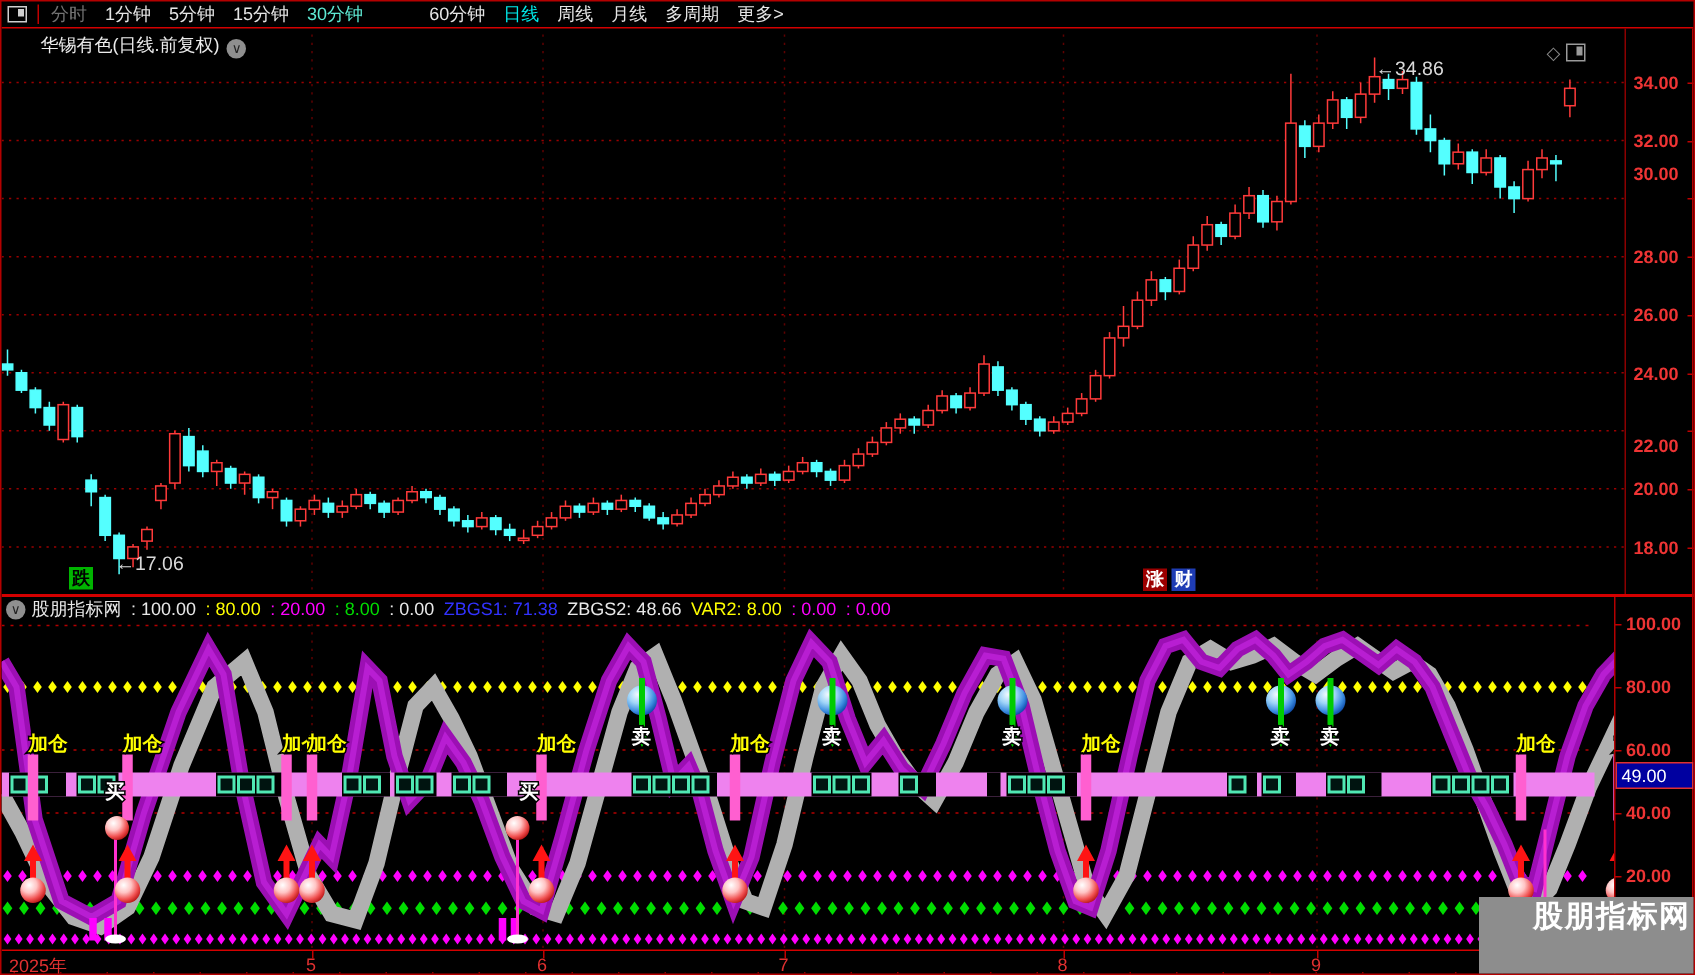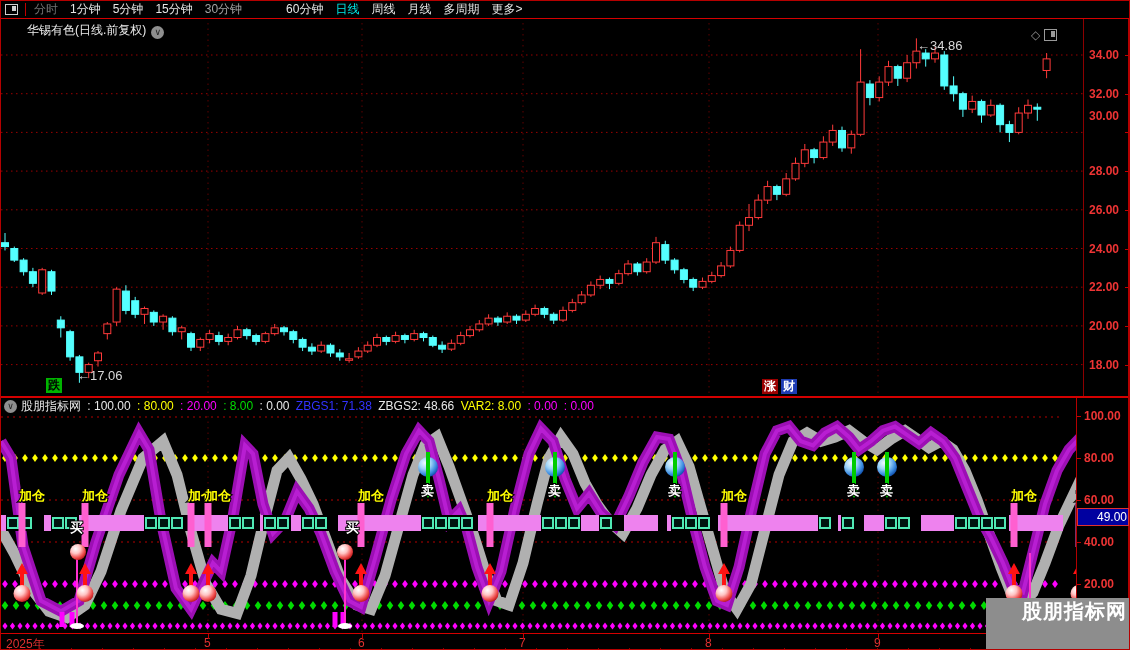--- a/index.html
+++ b/index.html
@@ -19,21 +19,21 @@
   #menu-right .mi:last-child{border-right:1px solid #c00000;}
   
   #title-row{position:absolute;left:6px;top:21px;display:flex;align-items:flex-end;font-size:12px;color:#ececec;z-index:5;margin-left:20px;}
   .chev{display:inline-block;width:13px;height:13px;border-radius:50%;background:#8f8f8f;color:#222;
         font-size:9px;line-height:12px;text-align:center;margin-left:5px;}
   
   svg{position:absolute;display:block;}
   #main-axis .yl{position:absolute;left:6px;font-size:12px;font-weight:bold;color:#ee3434;}
   #ind-axis .yl{position:absolute;left:8px;font-size:12px;font-weight:bold;color:#ee3434;}
   #curbox{position:absolute;left:1076px;top:507px;width:52px;height:18px;background:#0000a0;border:1px solid #e03030;
-          box-sizing:border-box;color:#fff;font-size:12px;line-height:16px;padding-left:19px;z-index:6;}
+          box-sizing:border-box;color:#fff;font-size:12px;line-height:16px;padding-left:3px;z-index:6;}
   
   #ind-status{position:absolute;left:0;top:397px;width:1075px;height:17px;font-size:12px;white-space:nowrap;
               display:flex;align-items:center;z-index:4;}
   #ind-status .chev{margin:0 4px 0 3px;}
   
   .badge{position:absolute;font-size:12px;font-weight:bold;padding:0 2px;line-height:15px;z-index:4;}
   .annot{position:absolute;font-size:13px;color:#d9d9d9;z-index:4;letter-spacing:0px;}
   
   #xaxis{position:absolute;left:0;top:632px;width:1130px;height:18px;border-top:1px solid #d40000;z-index:3;}
   #xaxis .xl{position:absolute;top:2px;font-size:12px;color:#e03030;}
@@ -53,21 +53,21 @@
 <div id="app">
 
   <div id="menubar">
     <span id="winicon"></span>
     <span class="msep"></span>
     <div id="menu-left">
         <span class="mi" style="color: #737373;">分时</span>
         <span class="mi" style="color: rgb(230, 230, 230);">1分钟</span>
         <span class="mi" style="color: rgb(230, 230, 230);">5分钟</span>
         <span class="mi" style="color: rgb(230, 230, 230);">15分钟</span>
-        <span class="mi" style="color: #a3a3a3; text-align: center;">30分钟</span>
+        <span class="mi" style="color: #5eead4; text-align: center;">30分钟</span>
         <span class="mi" style="color: rgb(230, 230, 230); margin-left: 32px;">60分钟</span>
         <span class="mi" style="color: rgb(0, 232, 232);">日线</span>
         <span class="mi" style="color: rgb(230, 230, 230);">周线</span>
         <span class="mi" style="color: rgb(230, 230, 230);">月线</span>
         <span class="mi" style="color: rgb(230, 230, 230);">多周期</span>
         <span class="mi" style="color: rgb(230, 230, 230);">更多&gt;</span>
       </div>
   </div>
 
   <div id="title-row">
@@ -333,21 +333,21 @@
       <div class="yl" style="top: 67.7px;">32.00</div>
       <div style="position: absolute; left: 42px; top: 74.7px; width: 5px; height: 1px; background: rgb(192, 0, 0);"></div>
       <div class="yl" style="top: 90px;">30.00</div>
       <div style="position: absolute; left: 42px; top: 113.4px; width: 5px; height: 1px; background: rgb(192, 0, 0);"></div>
       <div class="yl" style="top: 145.1px;">28.00</div>
       <div style="position: absolute; left: 42px; top: 152.1px; width: 5px; height: 1px; background: rgb(192, 0, 0);"></div>
       <div class="yl" style="top: 183.8px;">26.00</div>
       <div style="position: absolute; left: 42px; top: 190.8px; width: 5px; height: 1px; background: rgb(192, 0, 0);"></div>
       <div class="yl" style="top: 222.5px;">24.00</div>
       <div style="position: absolute; left: 42px; top: 229.5px; width: 5px; height: 1px; background: rgb(192, 0, 0);"></div>
-      <div class="yl" style="top: 261px;">22.00</div>
+      <div class="yl" style="top: 271px;">22.00</div>
       <div style="position: absolute; left: 42px; top: 268.2px; width: 5px; height: 1px; background: rgb(192, 0, 0);"></div>
       <div class="yl" style="top: 299.9px;">20.00</div>
       <div style="position: absolute; left: 42px; top: 306.9px; width: 5px; height: 1px; background: rgb(192, 0, 0);"></div>
       <div class="yl" style="top: 338.6px;">18.00</div>
       <div style="position: absolute; left: 42px; top: 345.6px; width: 5px; height: 1px; background: rgb(192, 0, 0);"></div>
     </div>
 
   <div id="ind-status">
     <span class="chev">∨</span>
     <span id="status-spans"><span style="color: rgb(232, 232, 232); margin-right: 3px;">股朋指标网 </span><span style="color: rgb(232, 232, 232); margin-right: 3px;">: 100.00 </span><span style="color: rgb(255, 255, 0); margin-right: 3px;">: 80.00 </span><span style="color: rgb(255, 0, 255); margin-right: 3px;">: 20.00 </span><span style="color: rgb(0, 220, 0); margin-right: 3px;">: 8.00 </span><span style="color: rgb(232, 232, 232); margin-right: 3px;">: 0.00 </span><span style="color: rgb(50, 50, 255); margin-right: 3px;">ZBGS1: 71.38 </span><span style="color: rgb(232, 232, 232); margin-right: 3px;">ZBGS2: 48.66 </span><span style="color: rgb(255, 255, 0); margin-right: 3px;">VAR2: 8.00 </span><span style="color: rgb(255, 0, 255); margin-right: 3px;">: 0.00 </span><span style="color: rgb(255, 0, 255); margin-right: 3px;">: 0.00</span></span>

